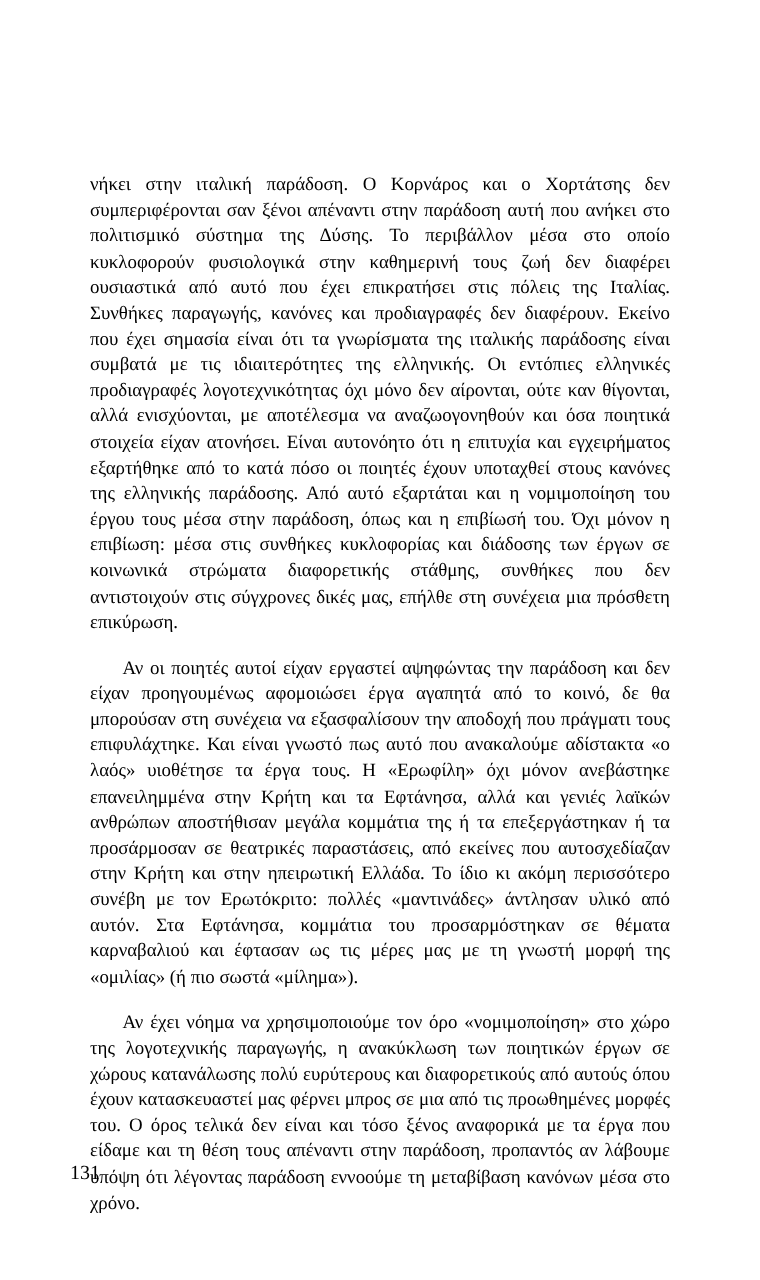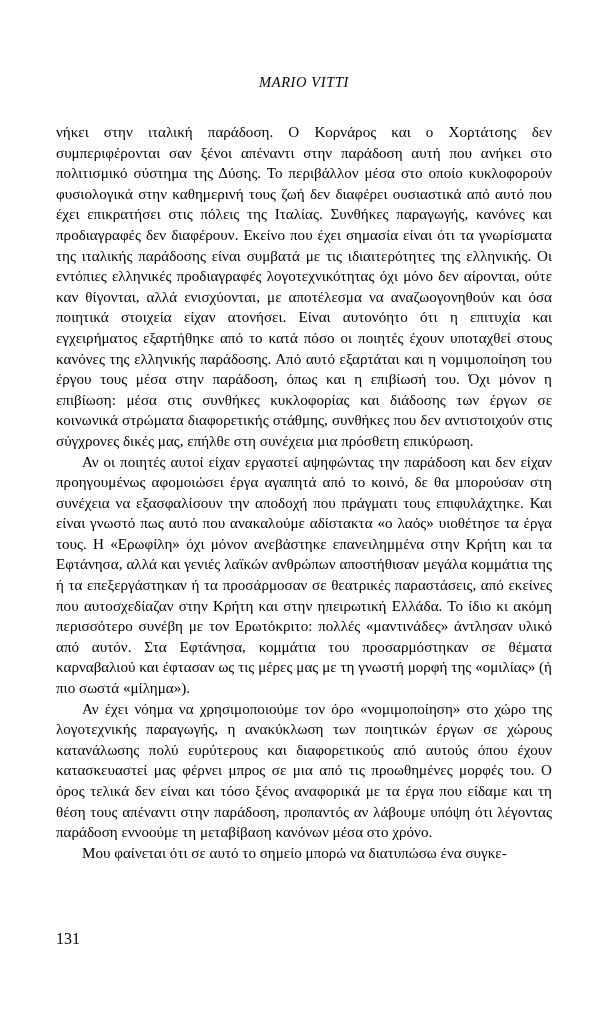--- a/index.html
+++ b/index.html
@@ -37,44 +37,42 @@
     position: absolute;
     top: 122px;
     left: 56px;
     width: 496px;
     font-size: 15.1px;
     line-height: 20.6px;
     text-align: justify;
     text-justify: inter-word;
   }
   .body-text p {
-    margin: 0;
+    margin: 16px;
     padding: 0;
     text-indent: 0;
   }
   .body-text p.indent {
     text-indent: 26px;
   }
   .folio {
     position: absolute;
     left: 56px;
     top: 930px;
     font-size: 16px;
     font-family: "Liberation Serif", "DejaVu Serif", serif;
   }
 </style>
 </head>
 <body>
 
 <div class="page">
 
-  <div class="running-head">MARIO VITTI</div>
 
   <div class="body-text">
     <p>νήκει στην ιταλική παράδοση. Ο Κορνάρος και ο Χορτάτσης δεν συμπεριφέρονται σαν ξένοι απέναντι στην παράδοση αυτή που ανήκει στο πολιτισμικό σύστημα της Δύσης. Το περιβάλλον μέσα στο οποίο κυκλοφορούν φυσιολογικά στην καθημερινή τους ζωή δεν διαφέρει ουσιαστικά από αυτό που έχει επικρατήσει στις πόλεις της Ιταλίας. Συνθήκες παραγωγής, κανόνες και προδιαγραφές δεν διαφέρουν. Εκείνο που έχει σημασία είναι ότι τα γνωρίσματα της ιταλικής παράδοσης είναι συμβατά με τις ιδιαιτερότητες της ελληνικής. Οι εντόπιες ελληνικές προδιαγραφές λογοτεχνικότητας όχι μόνο δεν αίρονται, ούτε καν θίγονται, αλλά ενισχύονται, με αποτέλεσμα να αναζωογονηθούν και όσα ποιητικά στοιχεία είχαν ατονήσει. Είναι αυτονόητο ότι η επιτυχία και εγχειρήματος εξαρτήθηκε από το κατά πόσο οι ποιητές έχουν υποταχθεί στους κανόνες της ελληνικής παράδοσης. Από αυτό εξαρτάται και η νομιμοποίηση του έργου τους μέσα στην παράδοση, όπως και η επιβίωσή του. Όχι μόνον η επιβίωση: μέσα στις συνθήκες κυκλοφορίας και διάδοσης των έργων σε κοινωνικά στρώματα διαφορετικής στάθμης, συνθήκες που δεν αντιστοιχούν στις σύγχρονες δικές μας, επήλθε στη συνέχεια μια πρόσθετη επικύρωση.</p>
     <p class="indent">Αν οι ποιητές αυτοί είχαν εργαστεί αψηφώντας την παράδοση και δεν είχαν προηγουμένως αφομοιώσει έργα αγαπητά από το κοινό, δε θα μπορούσαν στη συνέχεια να εξασφαλίσουν την αποδοχή που πράγματι τους επιφυλάχτηκε. Και είναι γνωστό πως αυτό που ανακαλούμε αδίστακτα «ο λαός» υιοθέτησε τα έργα τους. Η «Ερωφίλη» όχι μόνον ανεβάστηκε επανειλημμένα στην Κρήτη και τα Εφτάνησα, αλλά και γενιές λαϊκών ανθρώπων αποστήθισαν μεγάλα κομμάτια της ή τα επεξεργάστηκαν ή τα προσάρμοσαν σε θεατρικές παραστάσεις, από εκείνες που αυτοσχεδίαζαν στην Κρήτη και στην ηπειρωτική Ελλάδα. Το ίδιο κι ακόμη περισσότερο συνέβη με τον Ερωτόκριτο: πολλές «μαντινάδες» άντλησαν υλικό από αυτόν. Στα Εφτάνησα, κομμάτια του προσαρμόστηκαν σε θέματα καρναβαλιού και έφτασαν ως τις μέρες μας με τη γνωστή μορφή της «ομιλίας» (ή πιο σωστά «μίλημα»).</p>
     <p class="indent">Αν έχει νόημα να χρησιμοποιούμε τον όρο «νομιμοποίηση» στο χώρο της λογοτεχνικής παραγωγής, η ανακύκλωση των ποιητικών έργων σε χώρους κατανάλωσης πολύ ευρύτερους και διαφορετικούς από αυτούς όπου έχουν κατασκευαστεί μας φέρνει  μπρος σε μια από τις προωθημένες μορφές του. Ο όρος τελικά δεν είναι και τόσο ξένος αναφορικά με τα έργα που είδαμε και τη θέση τους απέναντι στην παράδοση, προπαντός αν λάβουμε υπόψη ότι λέγοντας παράδοση εννοούμε τη μεταβίβαση κανόνων μέσα στο χρόνο.</p>
-    <p class="indent">Μου φαίνεται ότι σε αυτό το σημείο μπορώ να διατυπώσω ένα συγκε-</p>
   </div>
 
   <div class="folio">131</div>
 
 </div>
 
 </body></html>

